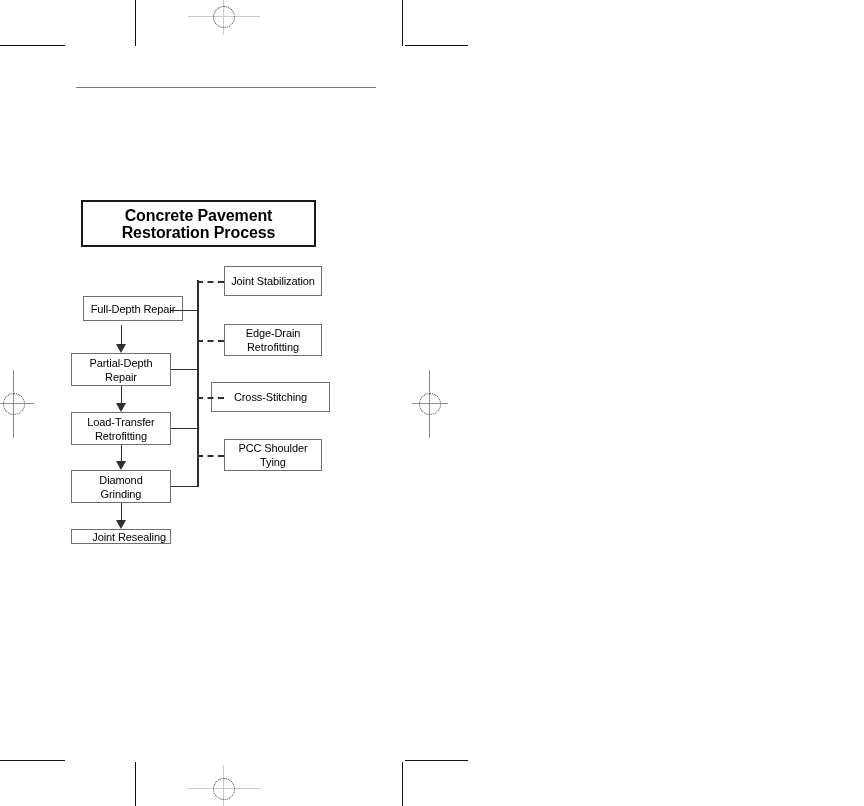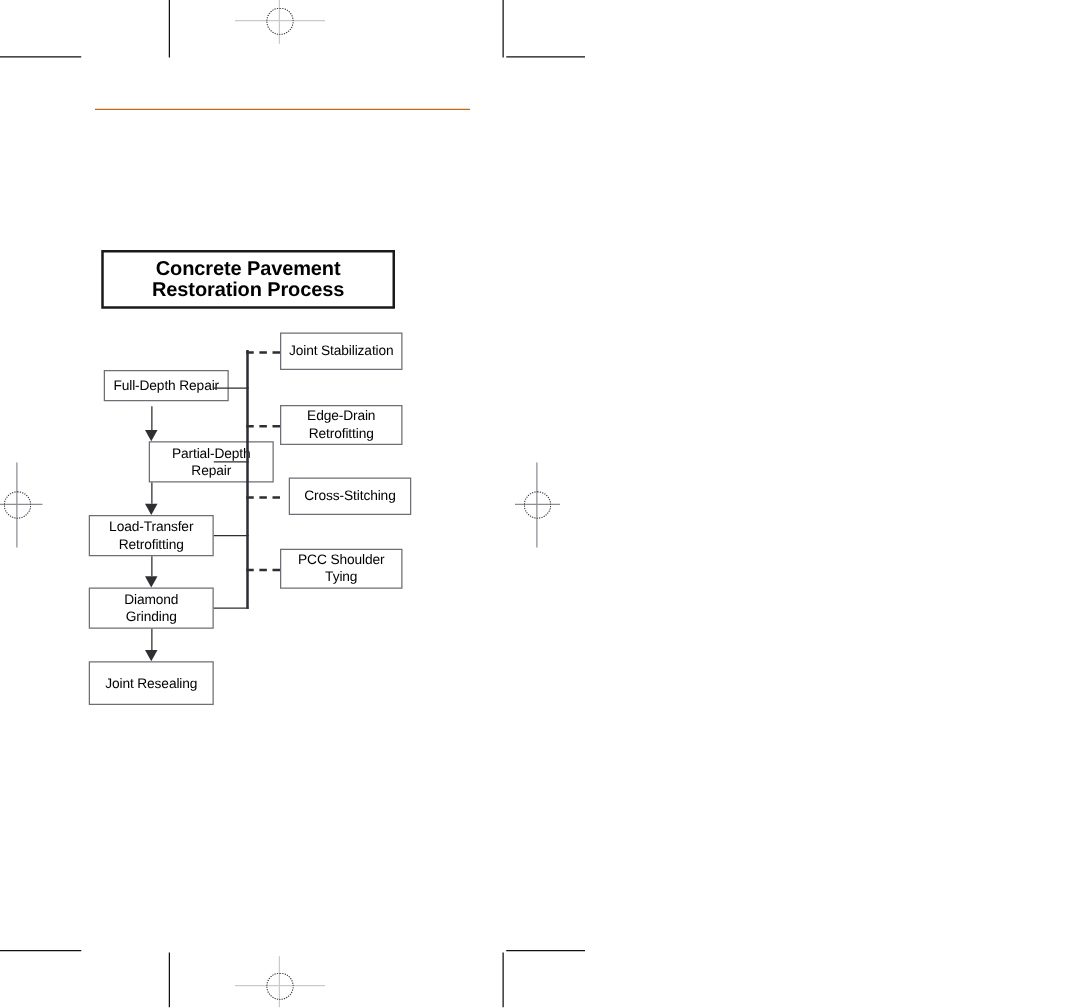--- a/index.html
+++ b/index.html
@@ -174,49 +174,49 @@
 
   <div class="node title" style="left:81px; top:200px; width:235px; height:47px;">
     <span class="txt">Concrete Pavement
 Restoration Process</span>
   </div>
 
   <div class="node" style="left:83px; top:296px; width:100px; height:25px;">
     <span class="txt">Full-Depth Repair</span>
   </div>
 
-  <div class="node" style="left:71px; top:353px; width:100px; height:33px;margin-left:48px;">
+  <div class="node" style="left:71px; top:353px; width:100px; height:33px;">
     <span class="txt">Partial-Depth
 Repair</span>
   </div>
 
   <div class="node" style="left:71px; top:412px; width:100px; height:33px;">
     <span class="txt">Load-Transfer
 Retrofitting</span>
   </div>
 
   <div class="node" style="left:71px; top:470px; width:100px; height:33px;">
     <span class="txt">Diamond
 Grinding</span>
   </div>
 
-  <div class="node" style="left:71px; top:529px; width:100px; height:35px;">
+  <div class="node" style="left:71px; top:529px; width:100px; height:15px;justify-content:flex-end;">
     <span class="txt">Joint Resealing</span>
   </div>
 
   <div class="node" style="left:224px; top:266px; width:98px; height:30px;">
     <span class="txt">Joint Stabilization</span>
   </div>
 
   <div class="node" style="left:224px; top:324px; width:98px; height:32px;">
     <span class="txt">Edge-Drain
 Retrofitting</span>
   </div>
 
-  <div class="node" style="left:231px; top:382px; width:98px; height:30px;">
+  <div class="node" style="left:211px; top:382px; width:119px; height:30px;">
     <span class="txt">Cross-Stitching</span>
   </div>
 
   <div class="node" style="left:224px; top:439px; width:98px; height:32px;">
     <span class="txt">PCC Shoulder
 Tying</span>
   </div>
 
   <div class="seg-v" style="left:121px; top:325px; height:19px;"></div>
   <div class="arrow-down" style="left:115.5px; top:344px;"></div>

